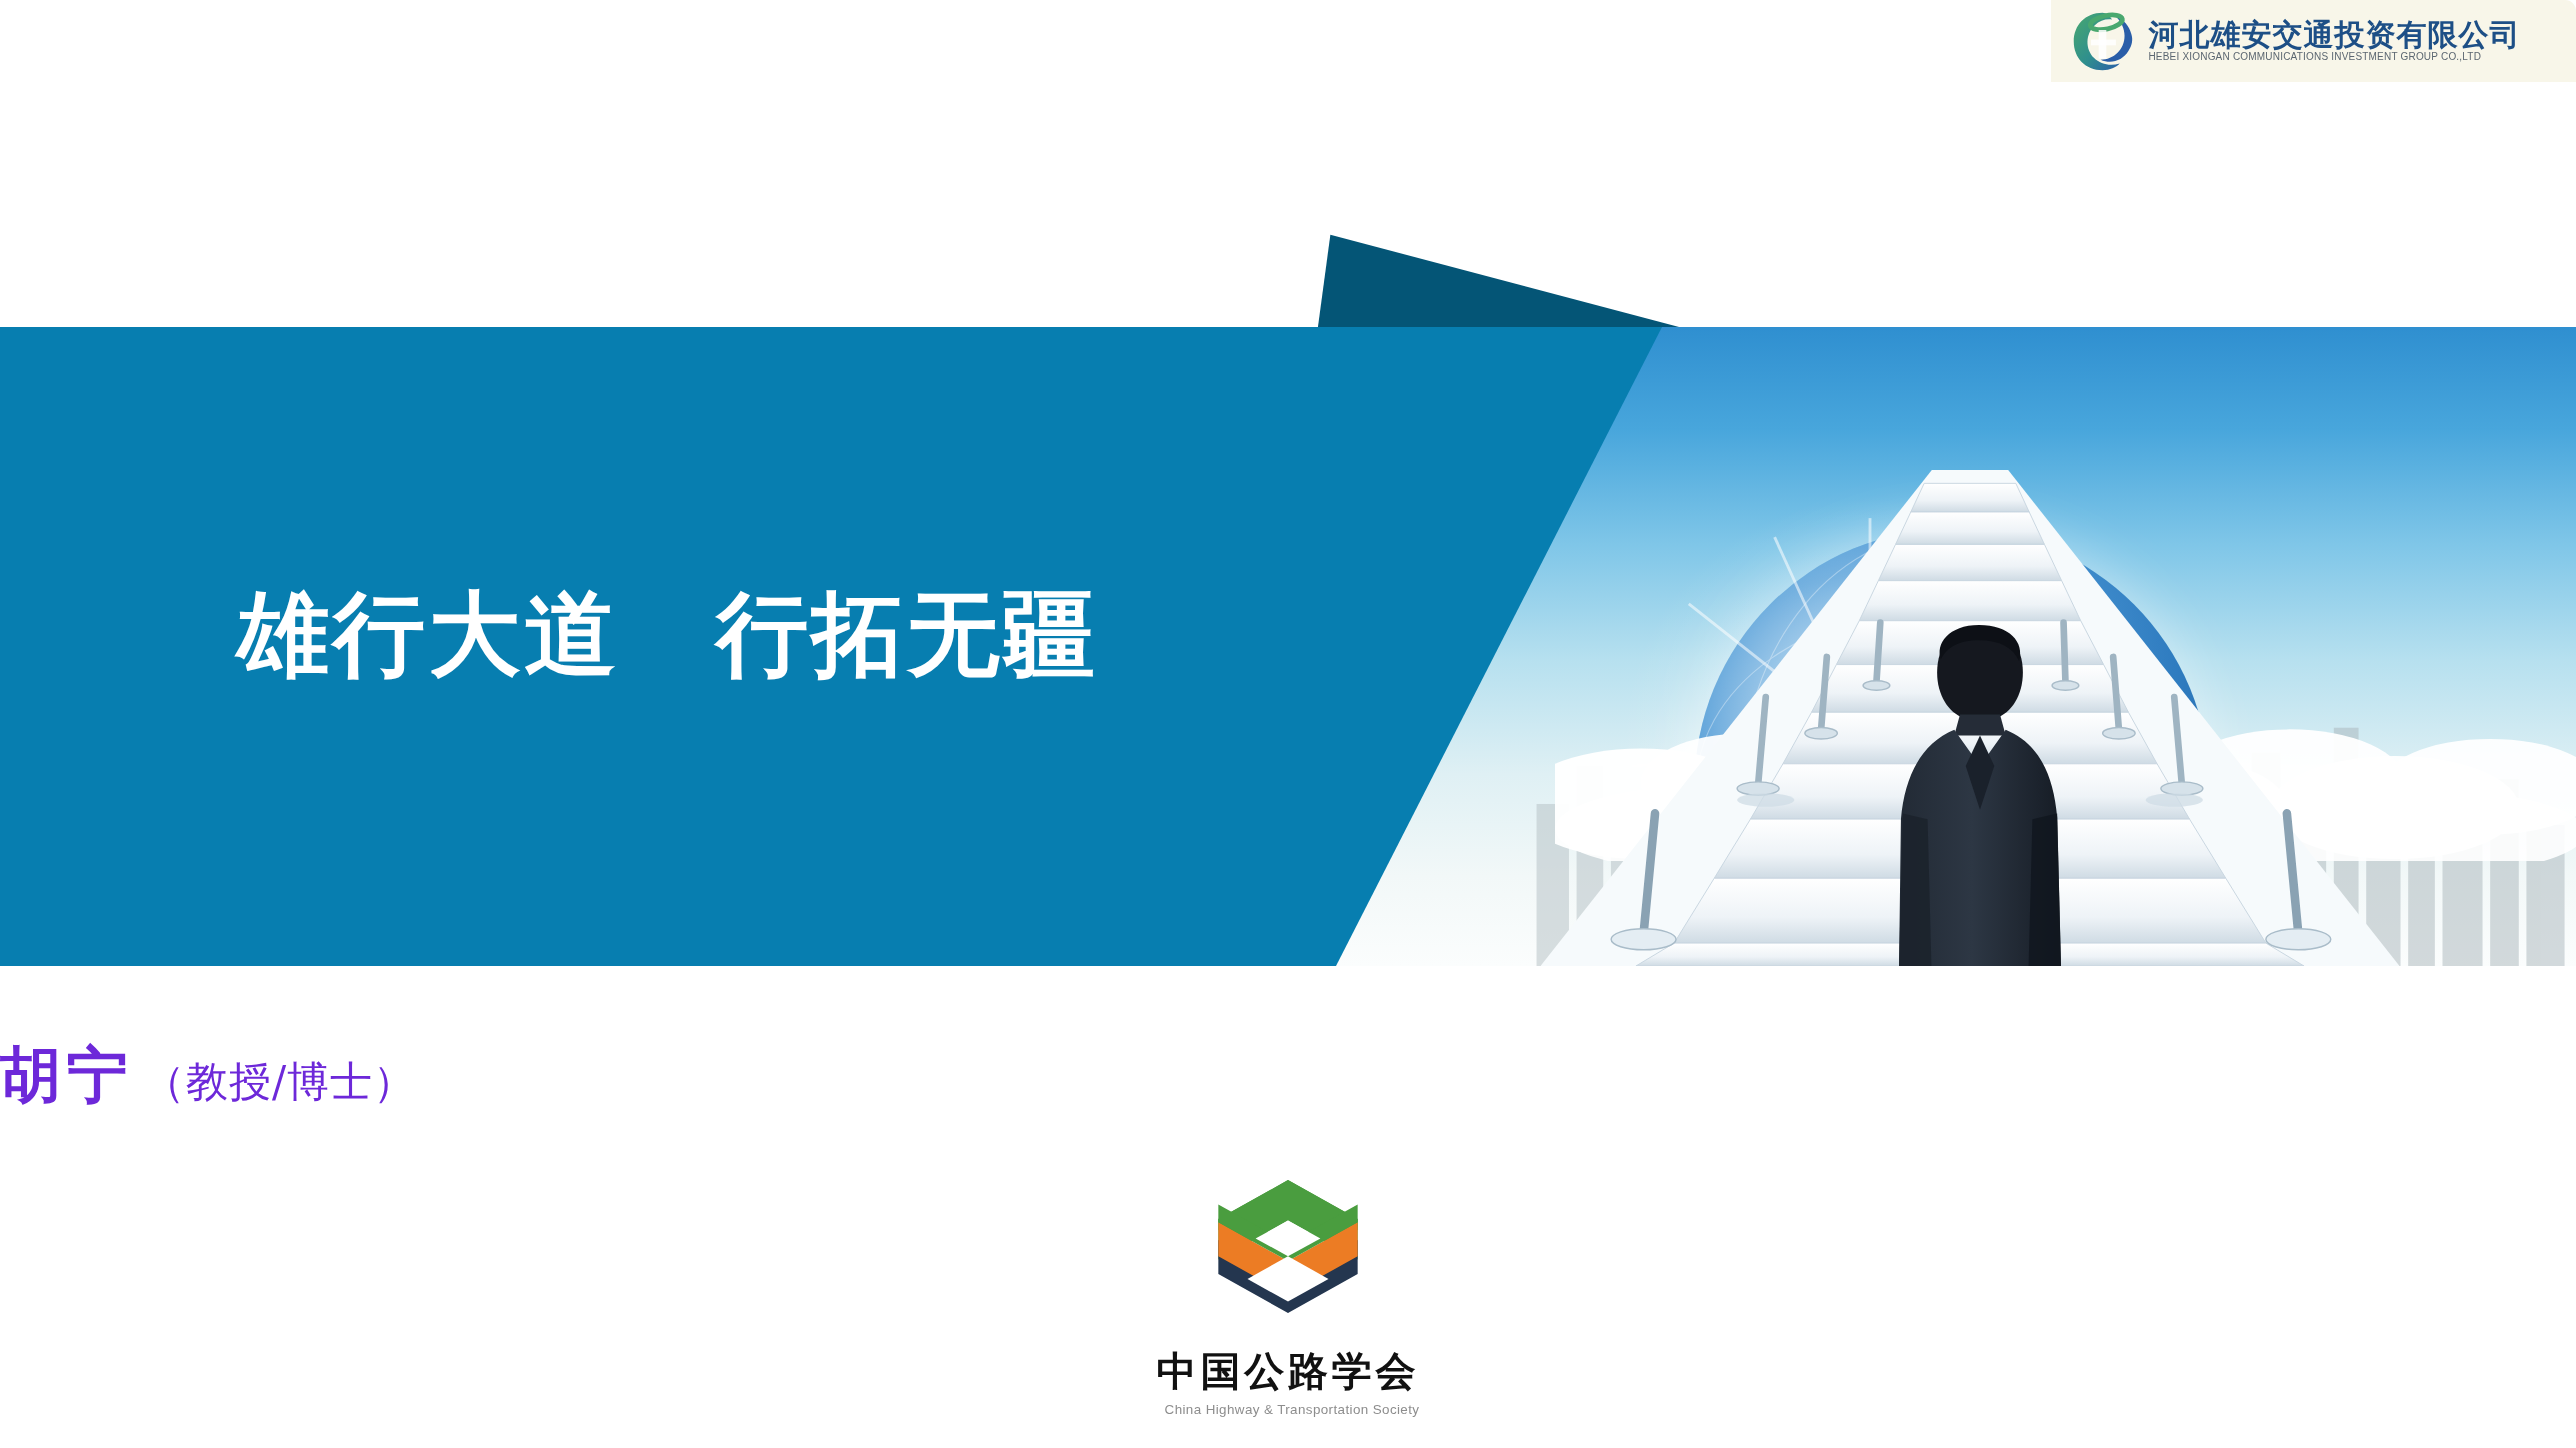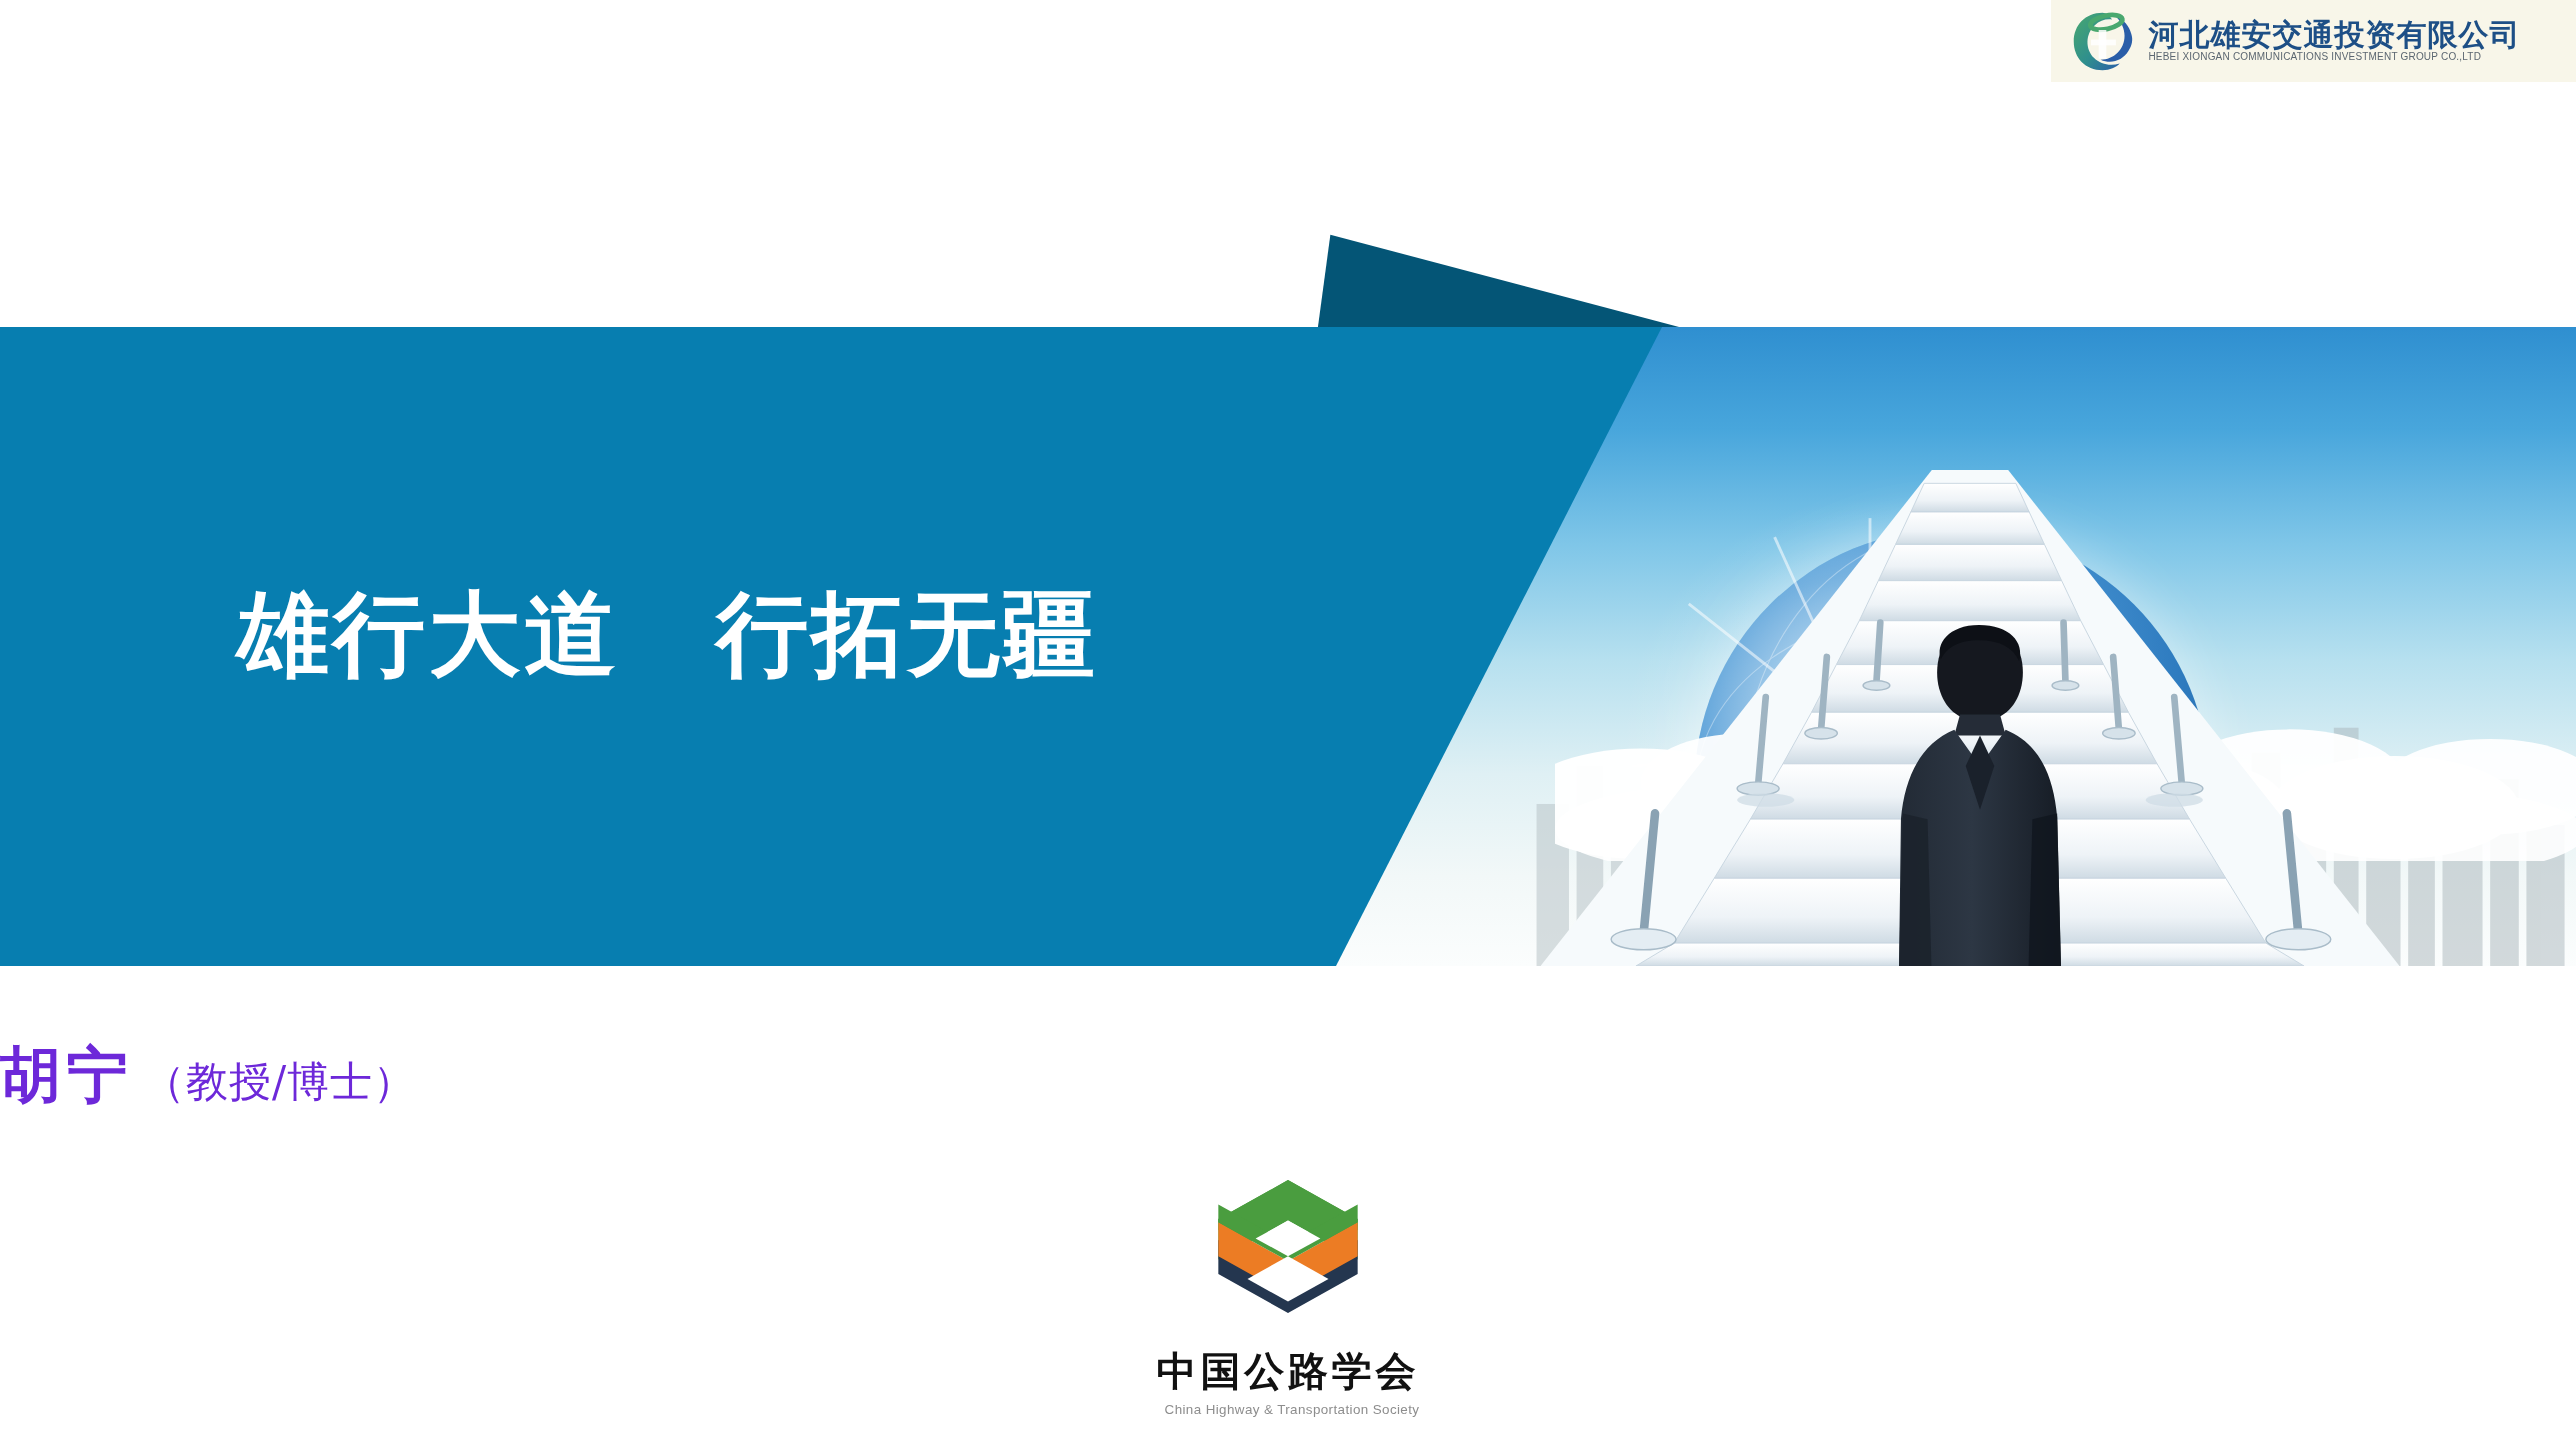--- a/index.html
+++ b/index.html
@@ -13,20 +13,21 @@
     overflow: hidden;
     font-family: "Liberation Sans", "DejaVu Sans", sans-serif;
   }
 
   .slide {
     position: relative;
     width: 2576px;
     height: 1448px;
     background: #ffffff;
     overflow: hidden;
+    border-radius: 11px;
   }
 
   
   .logo-band {
     position: absolute;
     top: 0;
     left: 2051px;
     width: 525px;
     height: 82px;
     background: #f8f6e9;

